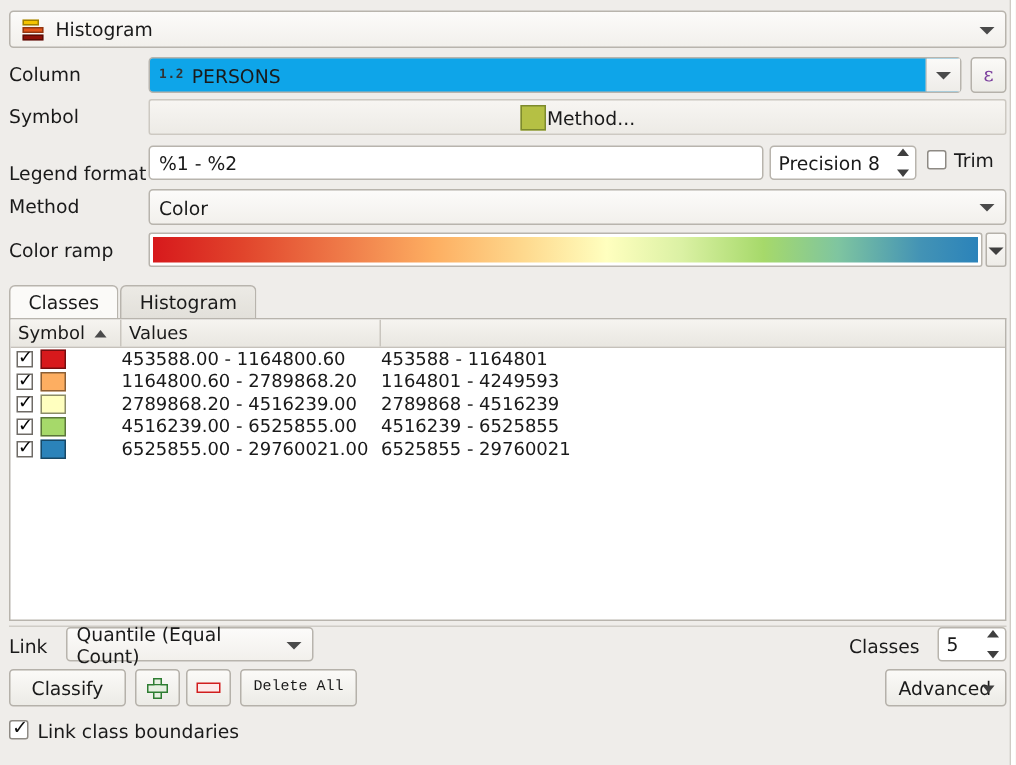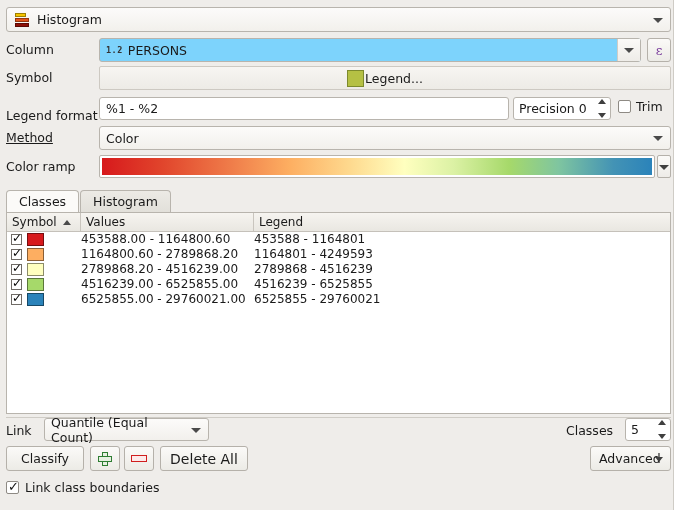--- a/index.html
+++ b/index.html
@@ -104,21 +104,21 @@
     left: 6px;
     font-size: 12.5px;
     line-height: 24px;
   }
 
   
   .column-field {
     position: absolute;
     left: 99px; top: 38px;
     width: 542px; height: 24px;
-    background: #7dd3fc;
+    background: #0ea5e9;
   }
   .typeicon {
     font-size: 8.5px;
     font-weight: bold;
     color: #333;
     margin-right: 5px;
     letter-spacing: .5px;
     font-family: "DejaVu Sans Mono", "Liberation Mono", monospace;
   }
   .column-value { font-size: 12.5px; }
@@ -468,22 +468,23 @@
   }
   .minus-ico {
     width: 16px; height: 7px;
     border: 1.2px solid #d01e1e;
     background: #fdeaea;
     box-sizing: border-box;
   }
   .deleteall-btn {
     position: absolute;
     left: 160px; top: 446px;
-    width: 88px; height: 25px;
-    font-size: 14px;
+    width: 78px; height: 25px;
+    font-size: 10px;
+    font-family: Liberation Mono, monospace;
   }
   .advanced-btn {
     position: absolute;
     left: 590px; top: 446px;
     width: 81px; height: 25px;
     font-size: 12.5px;
     justify-content: flex-start;
     padding-left: 8px;
     position: absolute;
   }
@@ -493,21 +494,20 @@
     margin-top: -2px;
     width: 0; height: 0;
     border-left: 4px solid transparent;
     border-right: 4px solid transparent;
     border-top: 5px solid #3f3f3f;
   }
   .link-wrap {
     position: absolute;
     left: 6px; top: 480px;
     display: flex;
-    align-items: center;
     gap: 6px;
   }
   .link-label { font-size: 12.5px; }
 </style>
 </head>
 <body>
 
 <div class="app">
 
   <div class="combo renderer-combo">
@@ -526,40 +526,40 @@
     <span class="column-value">PERSONS</span>
     <span class="column-drop">
         <span class="arrow"></span>
       </span>
   </div>
   <div class="btn expr-btn">ε</div>
 
   <div class="row-label" style="top:66px;">Symbol</div>
   <div class="symbol-btn">
     <span class="symbol-swatch" style="background: rgb(181, 192, 68);"></span>
-    <span class="symbol-text">Legend...</span>
+    <span class="symbol-text">Method...</span>
   </div>
 
   <div class="row-label" style="top:104px;text-align:right;">Legend format</div>
   <div class="field legend-field">
     <span class="legend-value">%1 - %2</span>
   </div>
   <div class="precision-spin">
-    <span class="precision-text">Precision 0</span>
+    <span class="precision-text">Precision 8</span>
     <span class="spin-btns">
       <b class="up"></b>
       <b class="down"></b>
     </span>
   </div>
   <div class="trim-wrap">
     <span class="cb"></span>
     <span class="trim-label">Trim</span>
   </div>
 
-  <div class="row-label" style="top:126px;text-decoration:underline;">Method</div>
+  <div class="row-label" style="top:126px;">Method</div>
   <div class="combo method-combo">
     <span class="method-value">Color</span>
     <span class="arrow"></span>
   </div>
 
   <div class="row-label" style="top:155px;">Color ramp</div>
   <div class="ramp-box">
     <div class="ramp-grad"></div>
   </div>
   <div class="ramp-drop">
@@ -571,21 +571,20 @@
     <div class="tab">Histogram</div>
   </div>
 
   <div class="table-wrap">
     <div class="thead">
       <div class="th c-symbol">
         <span>Symbol</span>
         <span class="sort-arrow"></span>
       </div>
       <div class="th c-values">Values</div>
-      <div class="th c-legend">Legend</div>
     </div>
     <div id="table-body">
         <div class="trow">
           <div class="td c-symbol">
             <span class="cb-sm"></span>
             <span class="sw" style="background: rgb(215, 25, 28);"></span>
           </div>
           <div class="td c-values">453588.00 - 1164800.60</div>
           <div class="td c-legend">453588 - 1164801</div>
         </div>

